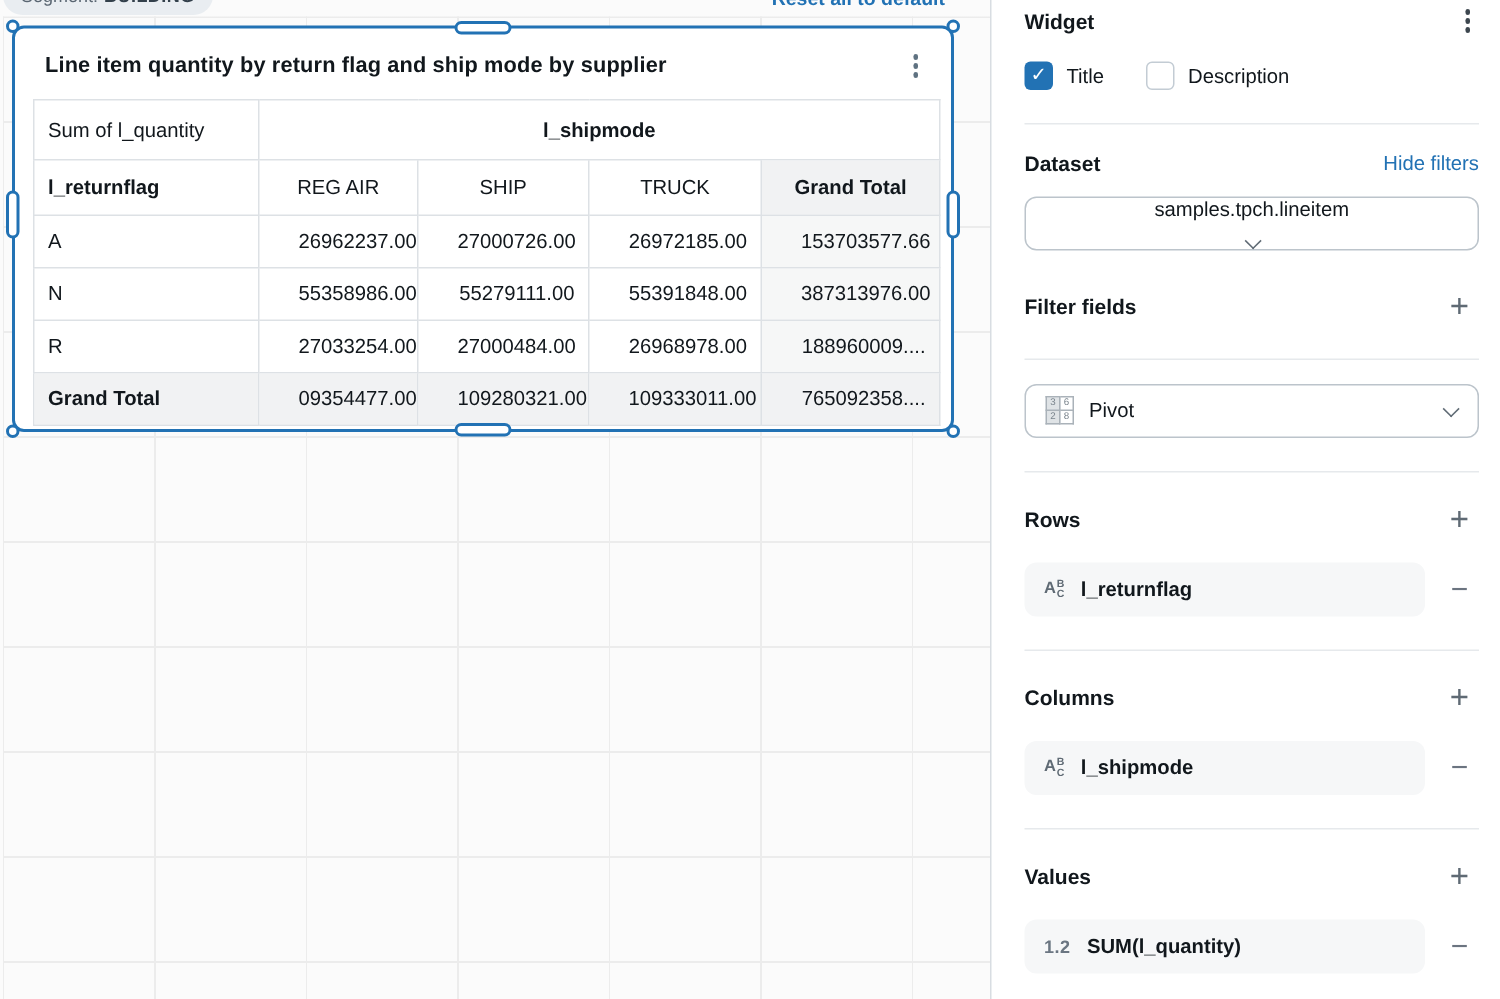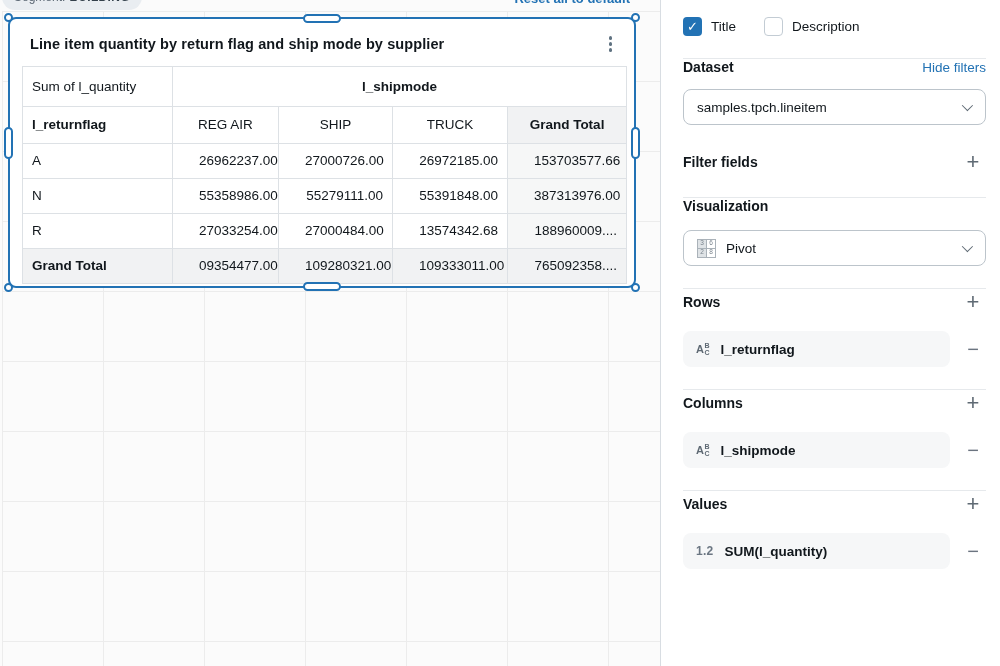--- a/index.html
+++ b/index.html
@@ -77,22 +77,22 @@
   .pivot tr.total td.rowlabel { font-weight:700; }
 
   
   .panel {
     flex:1; background:#fff; border-left:1px solid #d8dde2;
     padding:2px 14px 0 22px; overflow:hidden;
   }
   .row-between { display:flex; align-items:center; justify-content:space-between; }
   .sec-h { font-size:14px; font-weight:700; color:#11171c; }
   .panel hr { border:none; border-top:1px solid #e6e9ec; margin-top:22px; }
-  .mt18 { } .mt16 { margin-top:16px; }
-  .mt14 { margin-top:14px; } .mt24 { margin-top:24px; }
+  .mt18 { margin-top:18px; } .mt16 { margin-top:16px; }
+  .mt14 { margin-top:14px;flex-direction:column; } .mt24 { margin-top:24px; }
 
   .link { color:#2272b4; font-size:13.5px; cursor:pointer; font-weight:400; }
 
   .cb-row { display:flex; align-items:center; gap:28px; margin-top:15px; }
   .cb-item { display:flex; align-items:center; gap:9px; cursor:pointer; font-size:13.5px; }
   .cb { width:19px; height:19px; border-radius:4px; display:flex; align-items:center; justify-content:center; }
   .cb.checked { background:#2272b4; color:#fff; font-size:13px; font-weight:700; }
   .cb.unchecked { background:#fff; border:1.5px solid #c3ccd4; }
 
   .select {
@@ -191,37 +191,45 @@
         <td>N</td>
         <td class="num">55358986.00</td>
         <td class="num">55279111.00</td>
         <td class="num">55391848.00</td>
         <td class="num grandcol">387313976.00</td>
       </tr>
       <tr>
         <td>R</td>
         <td class="num">27033254.00</td>
         <td class="num">27000484.00</td>
-        <td class="num">13574342.68</td>
+        <td class="num">26968978.00</td>
         <td class="num grandcol">188960009....</td>
       </tr>
       <tr class="total">
         <td class="rowlabel">Grand Total</td>
         <td class="num">09354477.00</td>
         <td class="num">109280321.00</td>
         <td class="num">109333011.00</td>
         <td class="num">765092358....</td>
       </tr>
     </tbody>
       </table>
   </div>
 </div>
 
 <div class="panel">
 
+  <div class="row-between">
+    <div class="sec-h">Widget</div>
+    <span class="kebab" style="color:#3c464e">
+        <i style="background:#3c464e"></i>
+        <i style="background:#3c464e"></i>
+        <i style="background:#3c464e"></i>
+      </span>
+  </div>
 
   <div class="cb-row">
     <label class="cb-item">
       <span class="cb checked">✓</span>
       <span>Title</span>
     </label>
     <label class="cb-item">
       <span class="cb unchecked"></span>
       <span>Description</span>
     </label>
@@ -238,23 +246,20 @@
     <span class="chev"></span>
   </div>
 
   <div class="row-between mt24">
     <div class="sec-h">Filter fields</div>
     <span class="icon-btn">+</span>
   </div>
 
   <hr>
 
-  <div class="row-between mt18">
-    <div class="sec-h">Visualization</div>
-  </div>
   <div class="select mt16">
     <table class="pivot-ic">
       <tbody>
           <tr>
             <td class="shade">3</td>
             <td>6</td>
           </tr>
       <tr>
             <td class="shade">2</td>
             <td>8</td>

